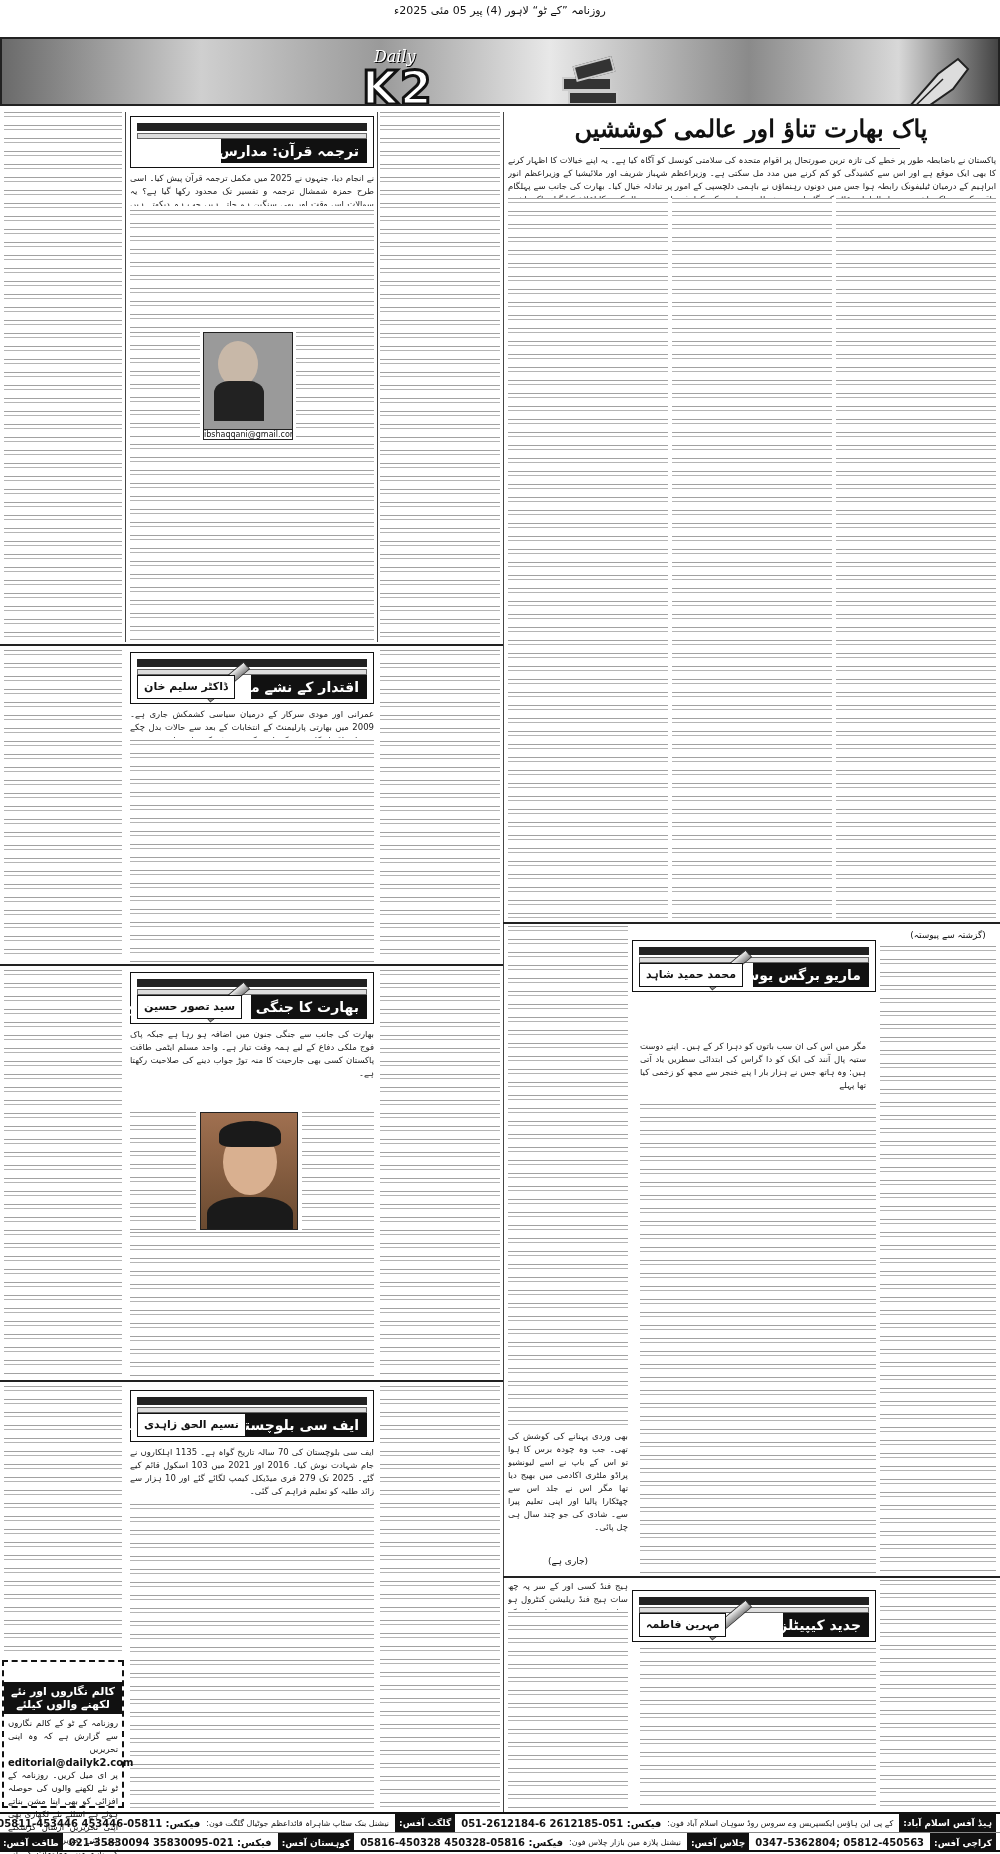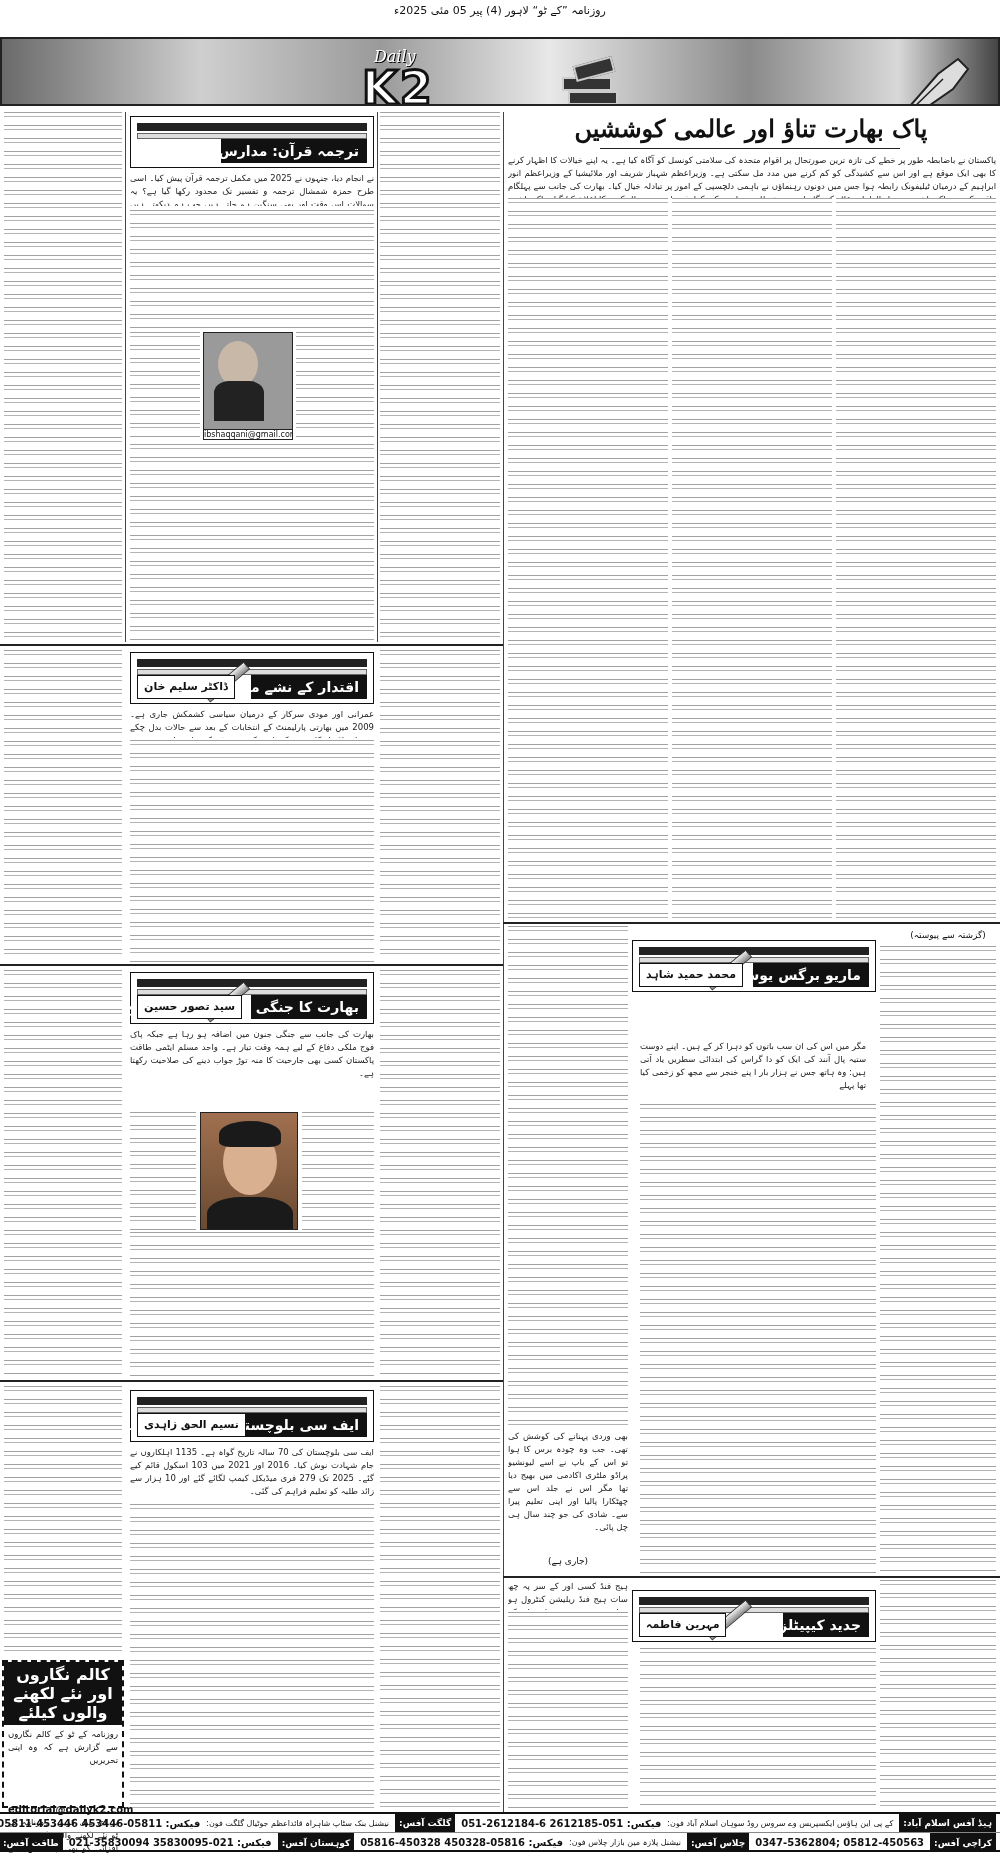--- a/index.html
+++ b/index.html
@@ -22,23 +22,23 @@
   .col-header { position: absolute; border: 1px solid #111; background: #fff; }
   .col-header .bar1 { position: absolute; left: 6px; right: 6px; top: 6px; height: 8px; background: #222; }
   .col-header .bar2 { position: absolute; left: 6px; right: 6px; top: 16px; height: 6px; background: #ddd; border: 1px solid #666; }
   .col-header .title-box { position: absolute; right: 6px; bottom: 4px; height: 24px; background: #111; color: #fff; font-size: 14px; font-weight: bold; direction: rtl; padding: 2px 8px; white-space: nowrap; line-height: 20px; }
   .col-header .author-box { position: absolute; left: 6px; bottom: 4px; height: 24px; background: #fff; border: 1px solid #111; font-size: 11px; font-weight: bold; direction: rtl; padding: 2px 6px; line-height: 18px; white-space: nowrap; }
   .col-header .pen { position: absolute; width: 52px; height: 10px; background: linear-gradient(#eee,#888); border: 1px solid #333; transform: rotate(-40deg); }
   .photo { position: absolute; border: 1px solid #222; overflow: hidden; }
   .photo .face { position: absolute; border-radius: 50%; }
   .photo-caption { position: absolute; bottom: 0; left: 0; right: 0; font-size: 8px; text-align: center; background: #fff; border-top: 1px solid #222; }
   .notice { position: absolute; left: 2px; top: 1660px; width: 122px; height: 148px; border: 2px dashed #111; }
-  .notice-title { background: #111; color: #fff; font-size: 16px; font-weight: bold; text-align: center; direction: rtl; padding: 3px 2px; }
+  .notice-title { background: #111; color: #fff; font-size: 11px; font-weight: bold; text-align: center; direction: rtl; padding: 3px 2px; margin-top: 20px; }
   .notice-body { direction: rtl; font-size: 8.5px; line-height: 13px; padding: 3px 4px; text-align: justify; }
-  .notice-email { direction: ltr; font-weight: bold; font-size: 10px; text-align: left; display: block; margin-top: 36px; }
+  .notice-email { direction: ltr; font-weight: bold; font-size: 10px; text-align: left; display: block; }
   .footer { position: absolute; top: 1812px; left: 0; width: 1000px; height: 40px; border-top: 2px solid #111; border-bottom: 2px solid #111; font-size: 9px; }
   .footer-row { height: 19px; display: flex; flex-direction: row-reverse; align-items: center; gap: 6px; padding: 0 4px; white-space: nowrap; overflow: hidden; border-bottom: 1px solid #888; }
   .footer-row:last-child { border-bottom: none; }
   .office-label { background: #111; color: #fff; font-weight: bold; padding: 14px 4px; direction: rtl; font-size: 9px; line-height: 14px; }
   .office-addr { direction: rtl; font-size: 8px; }
   .office-num { font-weight: bold; font-size: 10px; direction: ltr; }
   .cont-note { font-size: 9px; direction: rtl; text-align: center; }
 </style>
 </head>
 <body>

